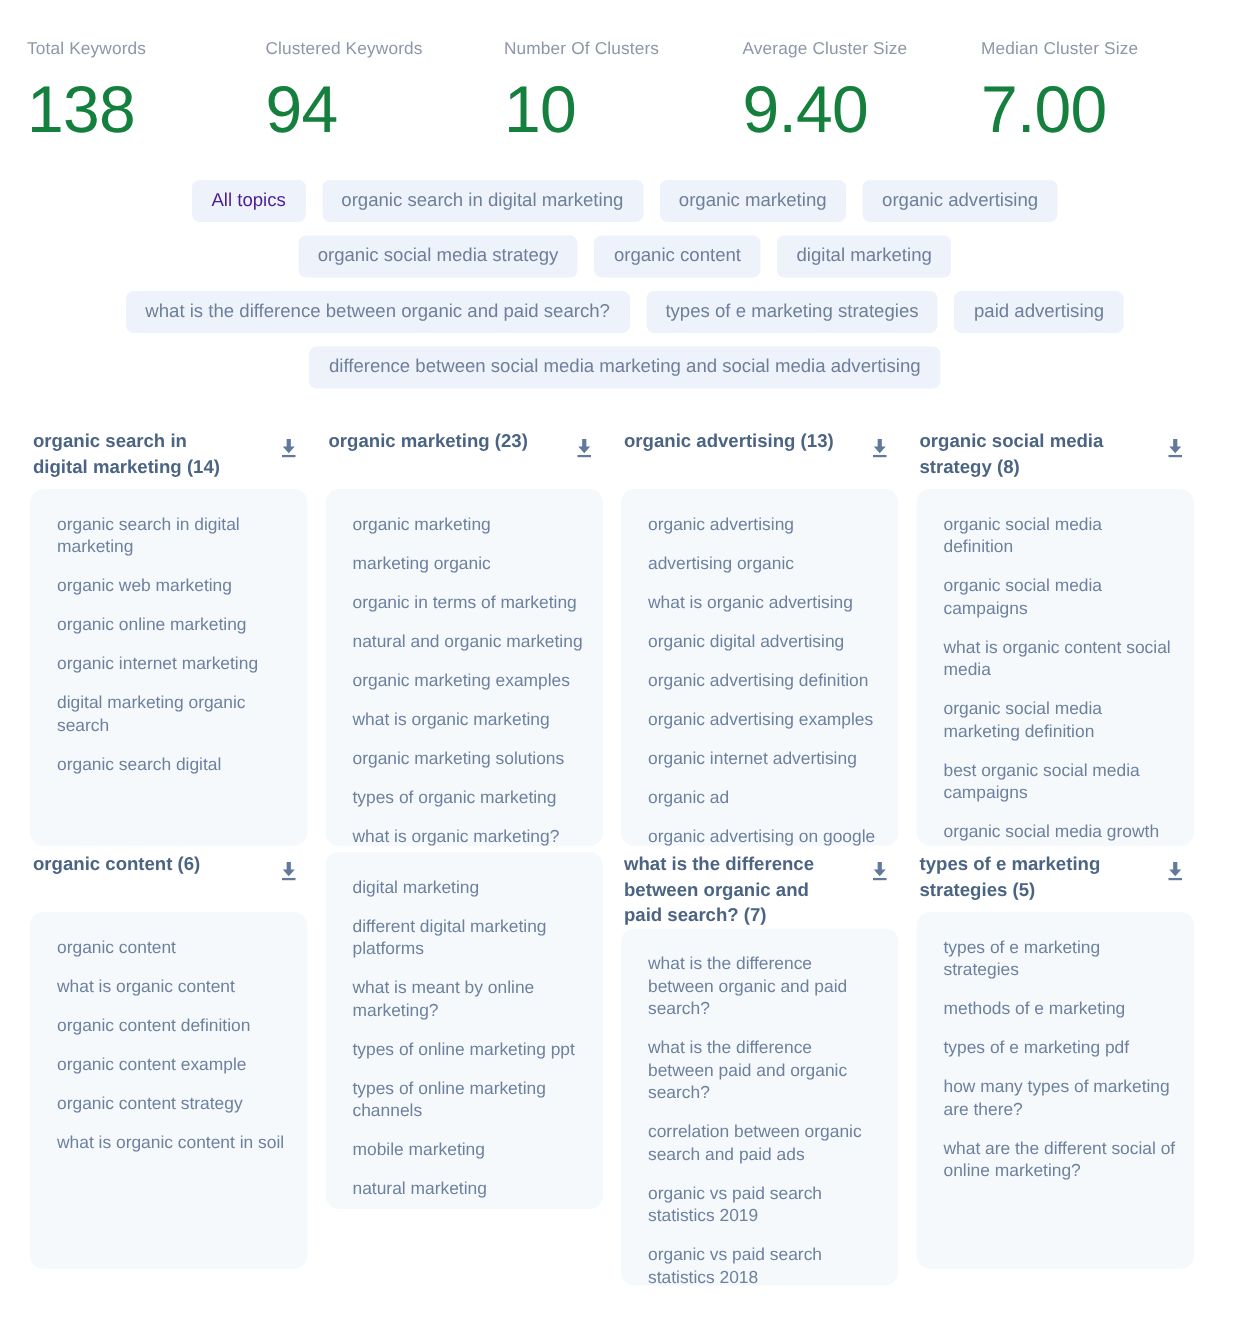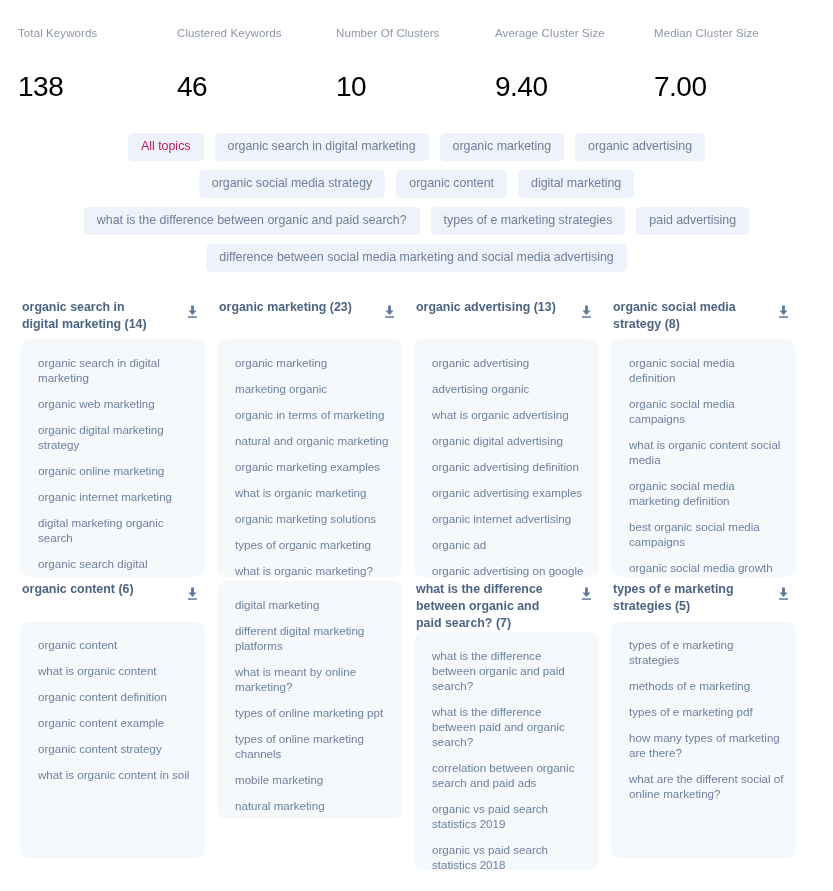--- a/index.html
+++ b/index.html
@@ -27,24 +27,24 @@
     flex: 0 0 159px;
   }
   .stat-label {
     font-size: 11.5px;
     color: #8d97a8;
     letter-spacing: .1px;
     line-height: 14px;
     white-space: nowrap;
   }
   .stat-value {
-    font-size: 28px;
-    color: #000000;
+    font-size: 44px;
+    color: #15803d;
     line-height: 44px;
-    margin-top: 25px;
+    margin-top: 12px;
     letter-spacing: -.5px;
   }
 
   
   .topics {
     margin: 24px auto 0 auto;
     width: 740px;
     display: flex;
     flex-wrap: wrap;
     justify-content: center;
@@ -54,21 +54,21 @@
     background: #eef2fb;
     border-radius: 5px;
     padding: 6px 13px 7px 13px;
     font-size: 12.4px;
     line-height: 15px;
     color: #6e7f99;
     cursor: pointer;
     white-space: nowrap;
     user-select: none;
   }
-  .pill.active { color: #be185d; text-align: right; }
+  .pill.active { color: #4c1d95; text-align: right; }
 
   
   .clusters {
     margin-top: 27px;
     padding: 0 14px;
     display: flex;
     flex-wrap: wrap;
   }
   .cluster {
     width: 197px;
@@ -127,21 +127,21 @@
 </head>
 <body>
 
 <div class="stats">
   <div class="stat">
     <div class="stat-label">Total Keywords</div>
     <div class="stat-value">138</div>
   </div>
   <div class="stat">
     <div class="stat-label">Clustered Keywords</div>
-    <div class="stat-value">46</div>
+    <div class="stat-value">94</div>
   </div>
   <div class="stat">
     <div class="stat-label">Number Of Clusters</div>
     <div class="stat-value">10</div>
   </div>
   <div class="stat">
     <div class="stat-label">Average Cluster Size</div>
     <div class="stat-value">9.40</div>
   </div>
   <div class="stat">
@@ -169,21 +169,20 @@
       <div class="cluster-head">
         <div class="cluster-title">organic search in digital marketing (14)</div>
         <span class="dl-icon"><svg width="13" height="14" viewBox="0 0 13 14">
             <path d="M5.1 0.6h2.8v5.0h2.6L6.5 10.1 2.5 5.6h2.6z" fill="#61799c"></path>
             <rect x="2.0" y="11.3" width="9.0" height="1.5" fill="#61799c"></rect>
           </svg></span>
       </div>
       <div class="cluster-body">
         <div class="kw">organic search in digital marketing</div>
         <div class="kw">organic web marketing</div>
-        <div class="kw">organic digital marketing strategy</div>
         <div class="kw">organic online marketing</div>
         <div class="kw">organic internet marketing</div>
         <div class="kw">digital marketing organic search</div>
         <div class="kw">organic search digital</div>
       </div>
     </div>
     <div class="cluster">
       <div class="cluster-head">
         <div class="cluster-title">organic marketing (23)</div>
         <span class="dl-icon"><svg width="13" height="14" viewBox="0 0 13 14">

